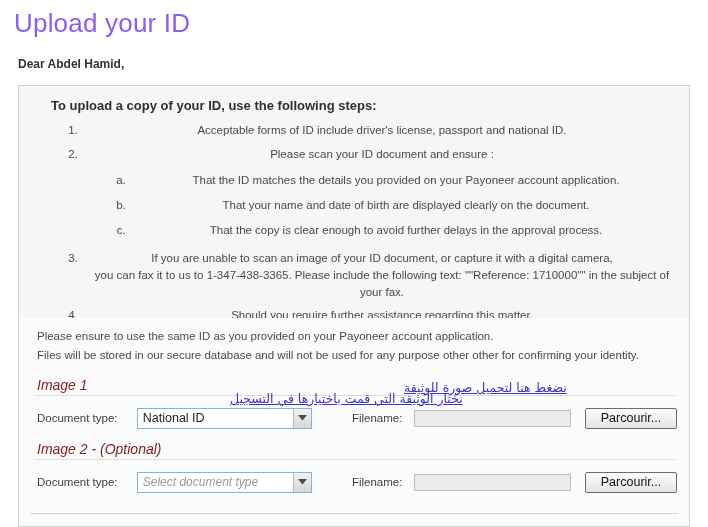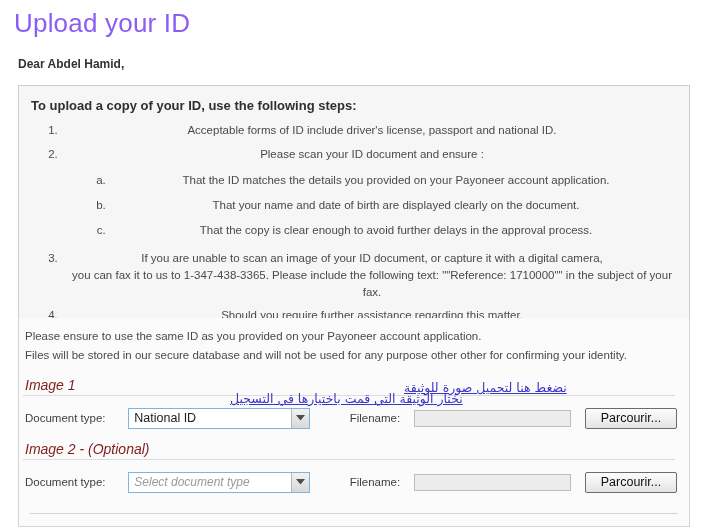--- a/index.html
+++ b/index.html
@@ -33,21 +33,21 @@
 
   
   .instruction-panel {
     position: absolute;
     left: 18px;
     top: 85px;
     width: 672px;
     box-sizing: border-box;
     background: #f6f6f6;
     border: 1px solid #cfcfcf;
-    padding: 12px 10px 14px 2px;
+    padding: 12px 10px 14px 22px;
   }
   .instruction-heading {
     font-size: 13px;
     font-weight: bold;
     color: #2f2f2f;
     margin: 0 0 9px 10px;
   }
   ol.steps {
     margin: 0;
     padding-left: 40px;
@@ -79,21 +79,21 @@
     position: absolute;
     left: 18px;
     top: 318px;
     width: 672px;
     box-sizing: border-box;
     border-left: 1px solid #d4d4d4;
     border-right: 1px solid #d4d4d4;
     border-bottom: 1px solid #d4d4d4;
     background: #fbfbfb;
     height: 209px;
-    padding: 10px 12px 0 0;
+    padding: 10px 12px 0 12px;
   }
   .notice-line {
     font-size: 11.5px;
     color: #4a4a4a;
     margin: 0 0 2px 6px;
     line-height: 1.5;
   }
 
   .image-section-label {
     font-family: Liberation Sans, sans-serif;

